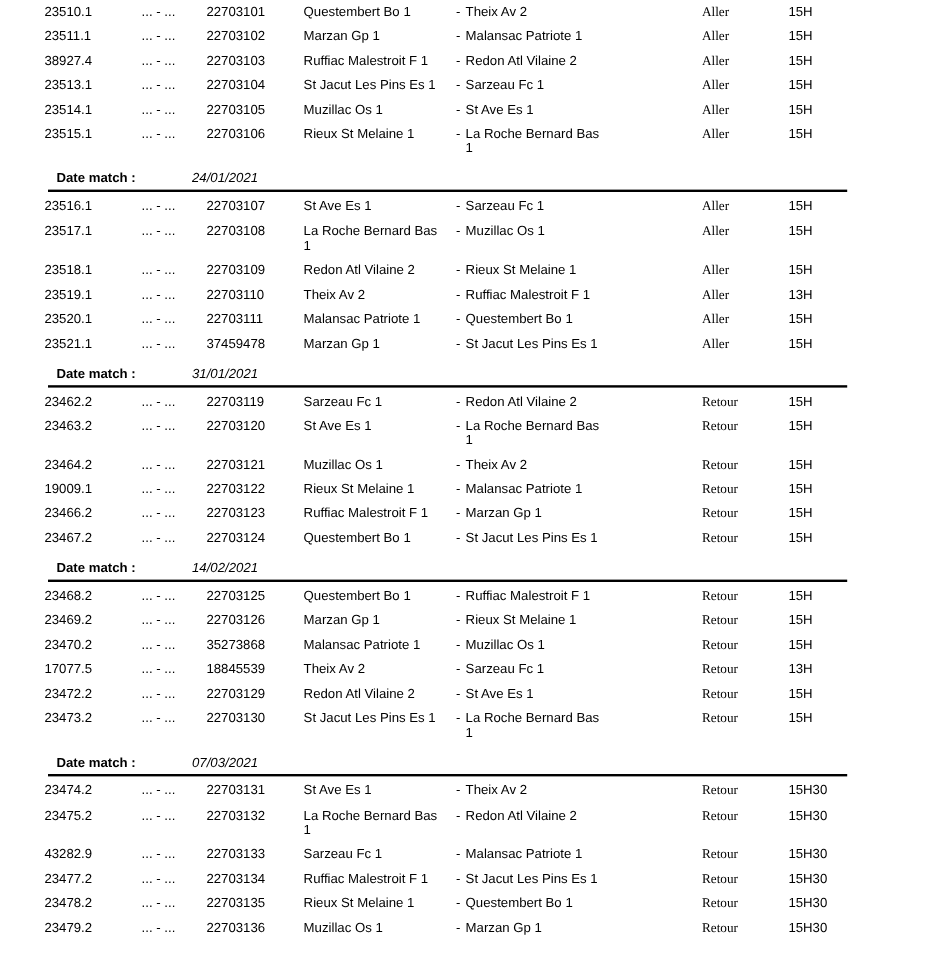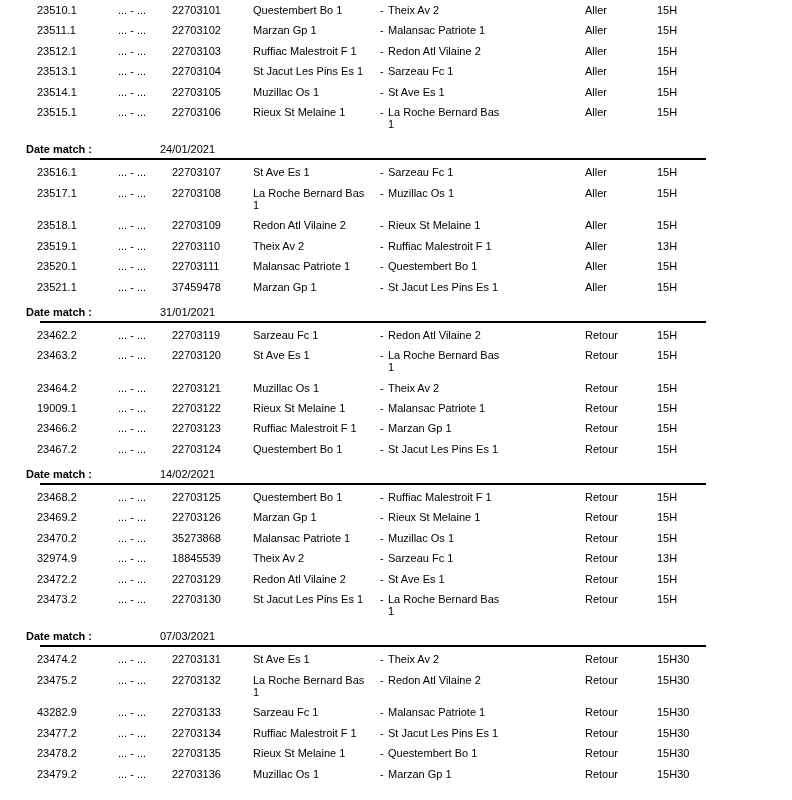--- a/index.html
+++ b/index.html
@@ -14,44 +14,44 @@
     font-family: "Liberation Sans", sans-serif;
     font-size: 11px;
     color: #000000;
   }
   .section { }
   .section-header {
     position: relative;
     margin-top: 13px;
     line-height: 12px;
   }
-  .header-line { position: relative; padding-left: 26px; height: 12px; }
+  .header-line { position: relative; padding-left: 47px; height: 12px; }
   .date-label { font-weight: bold; }
-  .date-value { position: absolute; left: 160px; top: 0; }
+  .date-value { position: absolute; left: 160px; top: 0; font-style: italic; }
   .header-rule {
     margin: 3px 0 6px 40px;
     width: 688px;
     height: 2px;
     background: #000000;
   }
   .row {
     display: flex;
     align-items: flex-start;
     line-height: 12.2px;
     margin-bottom: 8.2px;
   }
   .cell { flex: none; white-space: pre-line; overflow: visible; }
   .c-num   { width: 81px;  margin-left: 37px; }
   .c-score { width: 54px; }
   .c-code  { width: 81px; }
   .c-home  { width: 127px; }
   .c-away  { width: 205px; display: flex; align-items: flex-start; }
   .c-away .away-dash { flex: none; width: 8px; }
   .c-away .away-name { flex: none; max-width: 150px; white-space: pre-line; }
-  .c-leg   { width: 72px; }
+  .c-leg   { width: 72px; font-family: Liberation Serif, serif; }
   .c-time  { flex: none; text-align: right; }
 </style>
 </head>
 <body>
 
 <div class="page">
     <div class="section">
 
     <div class="section-rows">
         <div class="row">
@@ -72,21 +72,21 @@
     <span class="cell c-code">22703102</span>
     <span class="cell c-home">Marzan Gp 1</span>
     <span class="cell c-away">
       <span class="away-dash">-</span>
       <span class="away-name">Malansac Patriote 1</span>
     </span>
     <span class="cell c-leg">Aller</span>
     <span class="cell c-time">15H</span>
   </div>
         <div class="row">
-    <span class="cell c-num">23512.1</span>
+    <span class="cell c-num">38927.4</span>
     <span class="cell c-score">... - ...</span>
     <span class="cell c-code">22703103</span>
     <span class="cell c-home">Ruffiac Malestroit F 1</span>
     <span class="cell c-away">
       <span class="away-dash">-</span>
       <span class="away-name">Redon Atl Vilaine 2</span>
     </span>
     <span class="cell c-leg">Aller</span>
     <span class="cell c-time">15H</span>
   </div>
@@ -336,21 +336,21 @@
     <span class="cell c-code">35273868</span>
     <span class="cell c-home">Malansac Patriote 1</span>
     <span class="cell c-away">
       <span class="away-dash">-</span>
       <span class="away-name">Muzillac Os 1</span>
     </span>
     <span class="cell c-leg">Retour</span>
     <span class="cell c-time">15H</span>
   </div>
         <div class="row">
-    <span class="cell c-num">32974.9</span>
+    <span class="cell c-num">17077.5</span>
     <span class="cell c-score">... - ...</span>
     <span class="cell c-code">18845539</span>
     <span class="cell c-home">Theix Av 2</span>
     <span class="cell c-away">
       <span class="away-dash">-</span>
       <span class="away-name">Sarzeau Fc 1</span>
     </span>
     <span class="cell c-leg">Retour</span>
     <span class="cell c-time">13H</span>
   </div>

